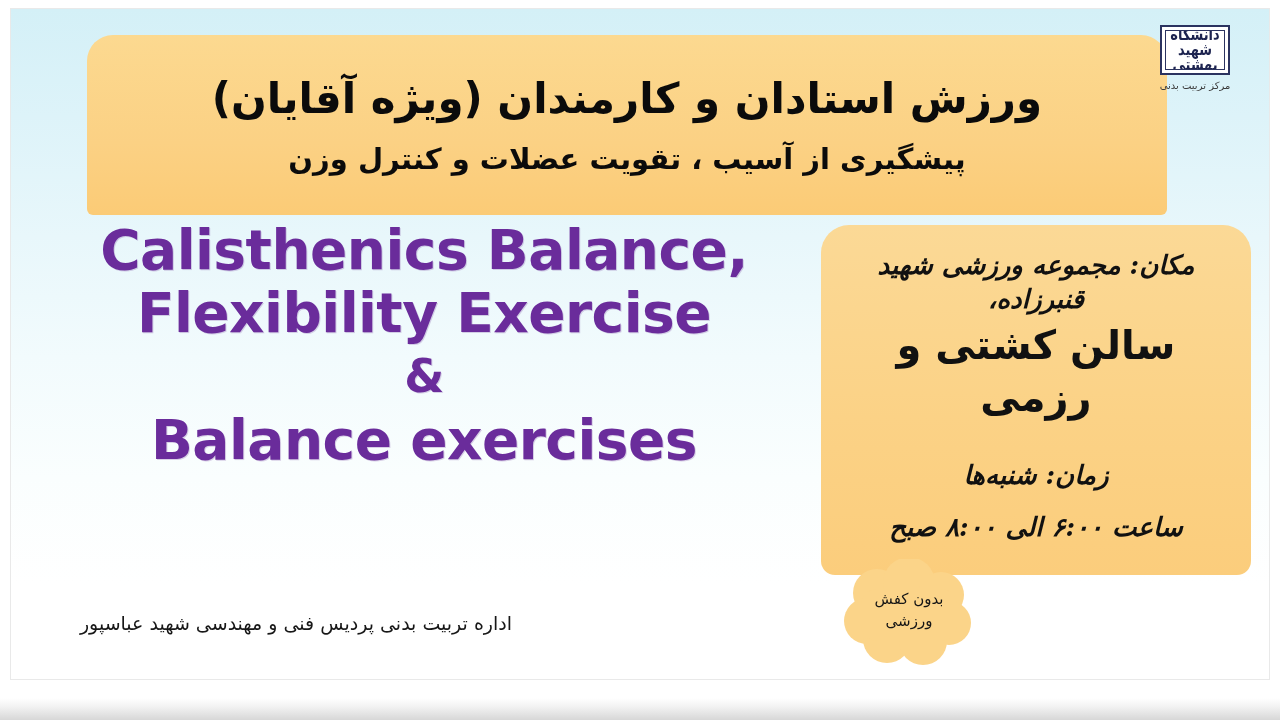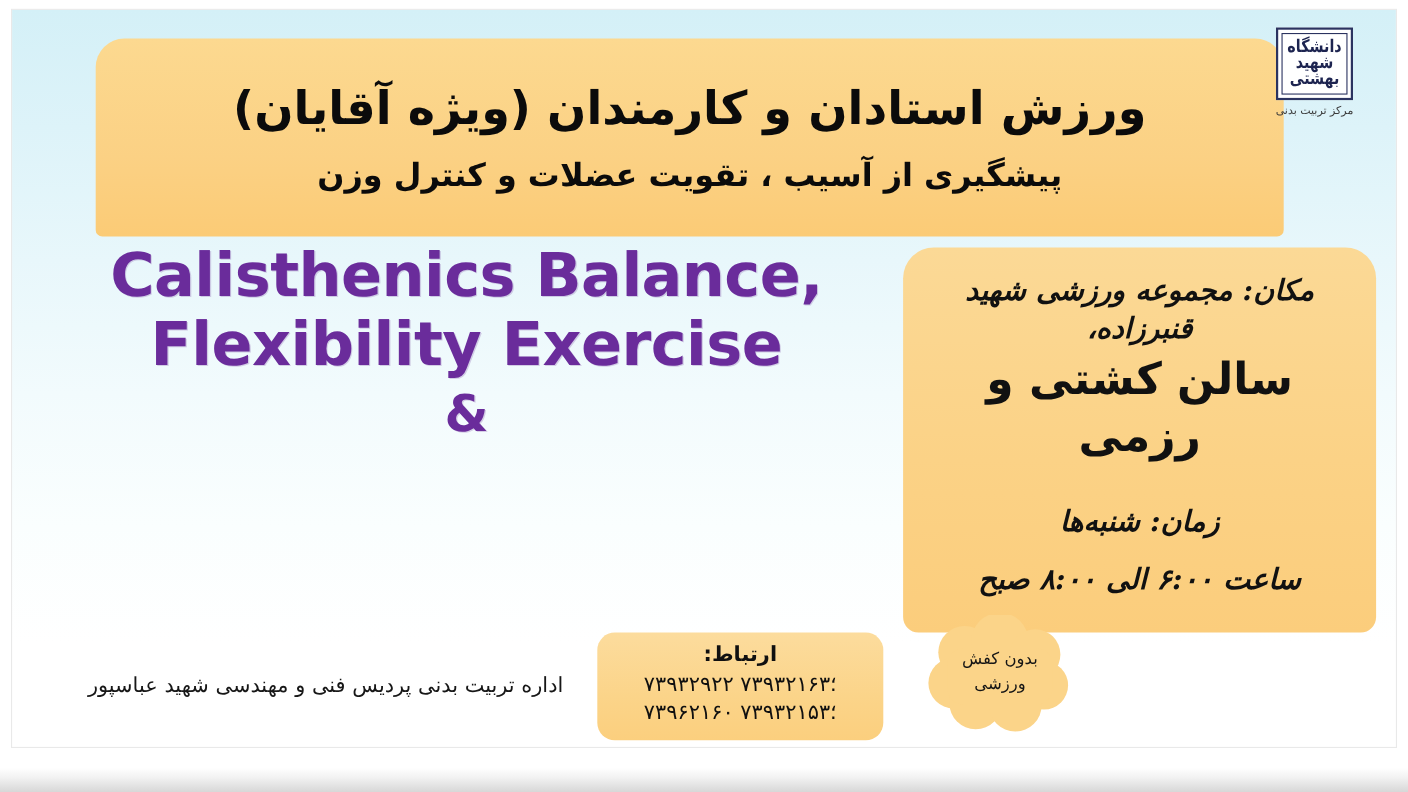--- a/index.html
+++ b/index.html
@@ -53,21 +53,21 @@
   .logo-block {
     position: absolute;
     right: 18px;
     top: 16px;
     width: 112px;
     text-align: center;
     z-index: 6;
   }
   .logo-mark {
     width: 70px;
-    height: 66px;
+    height: 50px;
     margin: 0 auto;
     border: 2px solid #2b3360;
     background: #ffffff;
     box-sizing: border-box;
     padding: 3px;
     position: relative;
   }
   .logo-inner {
     width: 100%;
     height: 100%;
@@ -290,20 +290,21 @@
 
     <div class="header-banner">
       <h1 class="header-title">ورزش استادان و کارمندان (ویژه آقایان)</h1>
       <h2 class="header-subtitle">پیشگیری از آسیب ، تقویت عضلات و کنترل وزن</h2>
     </div>
 
     <div class="headline">
       <p class="headline-line hl-1">Calisthenics Balance,</p>
       <p class="headline-line hl-2">Flexibility Exercise</p>
       <p class="headline-line hl-amp">&amp;</p>
+      <p class="headline-line hl-3">Balance exercises</p>
     </div>
 
     <div class="details-card">
       <p class="detail-line place-label">مکان: مجموعه ورزشی شهید قنبرزاده،</p>
       <p class="detail-line place-value">سالن کشتی و رزمی</p>
       <p class="detail-line time-day">زمان: شنبه‌ها</p>
       <p class="detail-line time-hours">ساعت ۶:۰۰ الی ۸:۰۰ صبح</p>
     </div>
 
     <div class="cloud">
@@ -318,22 +319,17 @@
           <circle cx="80" cy="82" r="24"></circle>
           <rect x="18" y="30" width="96" height="52" rx="16"></rect>
         </g>
       </svg>
       <div class="cloud-text">
         <div>بدون کفش</div>
         <div>ورزشی</div>
       </div>
     </div>
 
-    <div class="contact-box">
-      <p class="contact-title">ارتباط:</p>
-      <p class="contact-line">۷۳۹۳۲۹۲۲ ؛۷۳۹۳۲۱۶۳</p>
-      <p class="contact-line">۷۳۹۶۲۱۶۰ ؛۷۳۹۳۲۱۵۳</p>
-    </div>
 
     <div class="footer-text">اداره تربیت بدنی پردیس فنی و مهندسی شهید عباسپور</div>
 
   </div>
 </div>
 
 </body></html>

